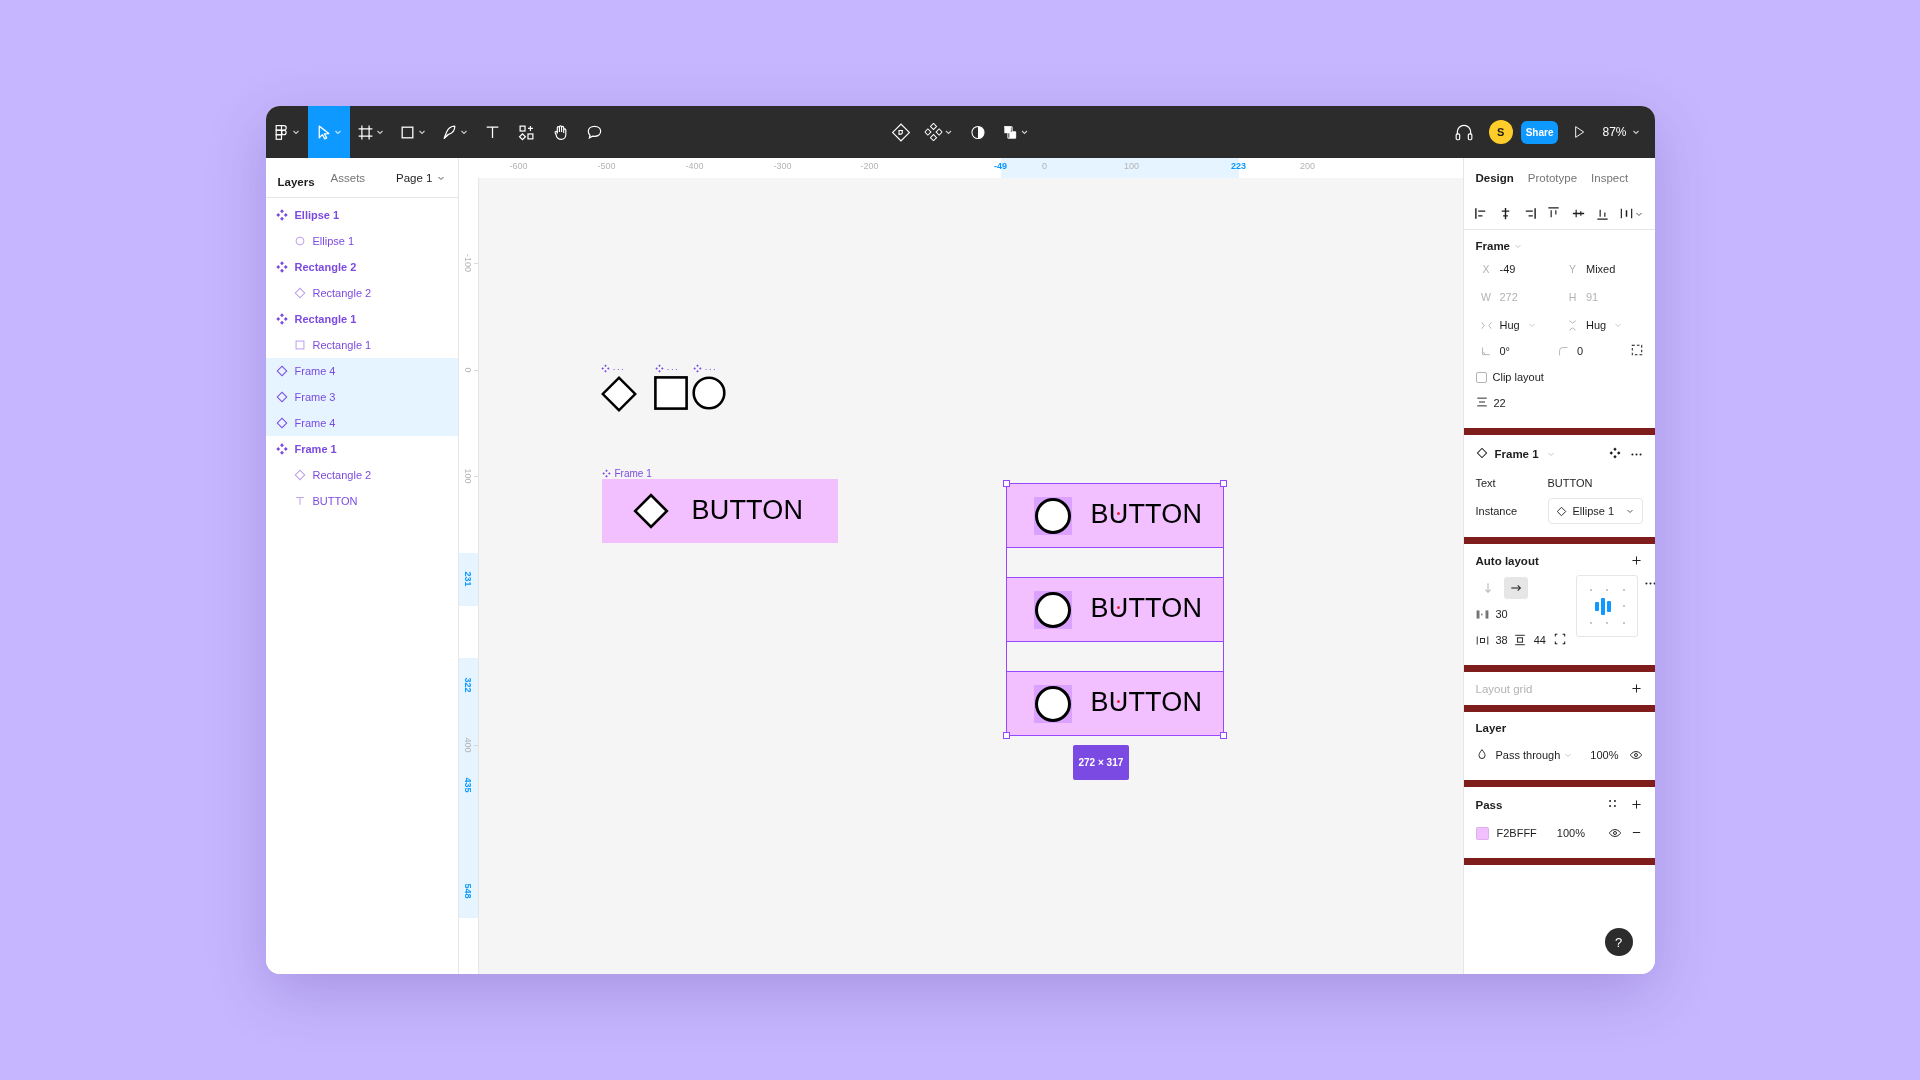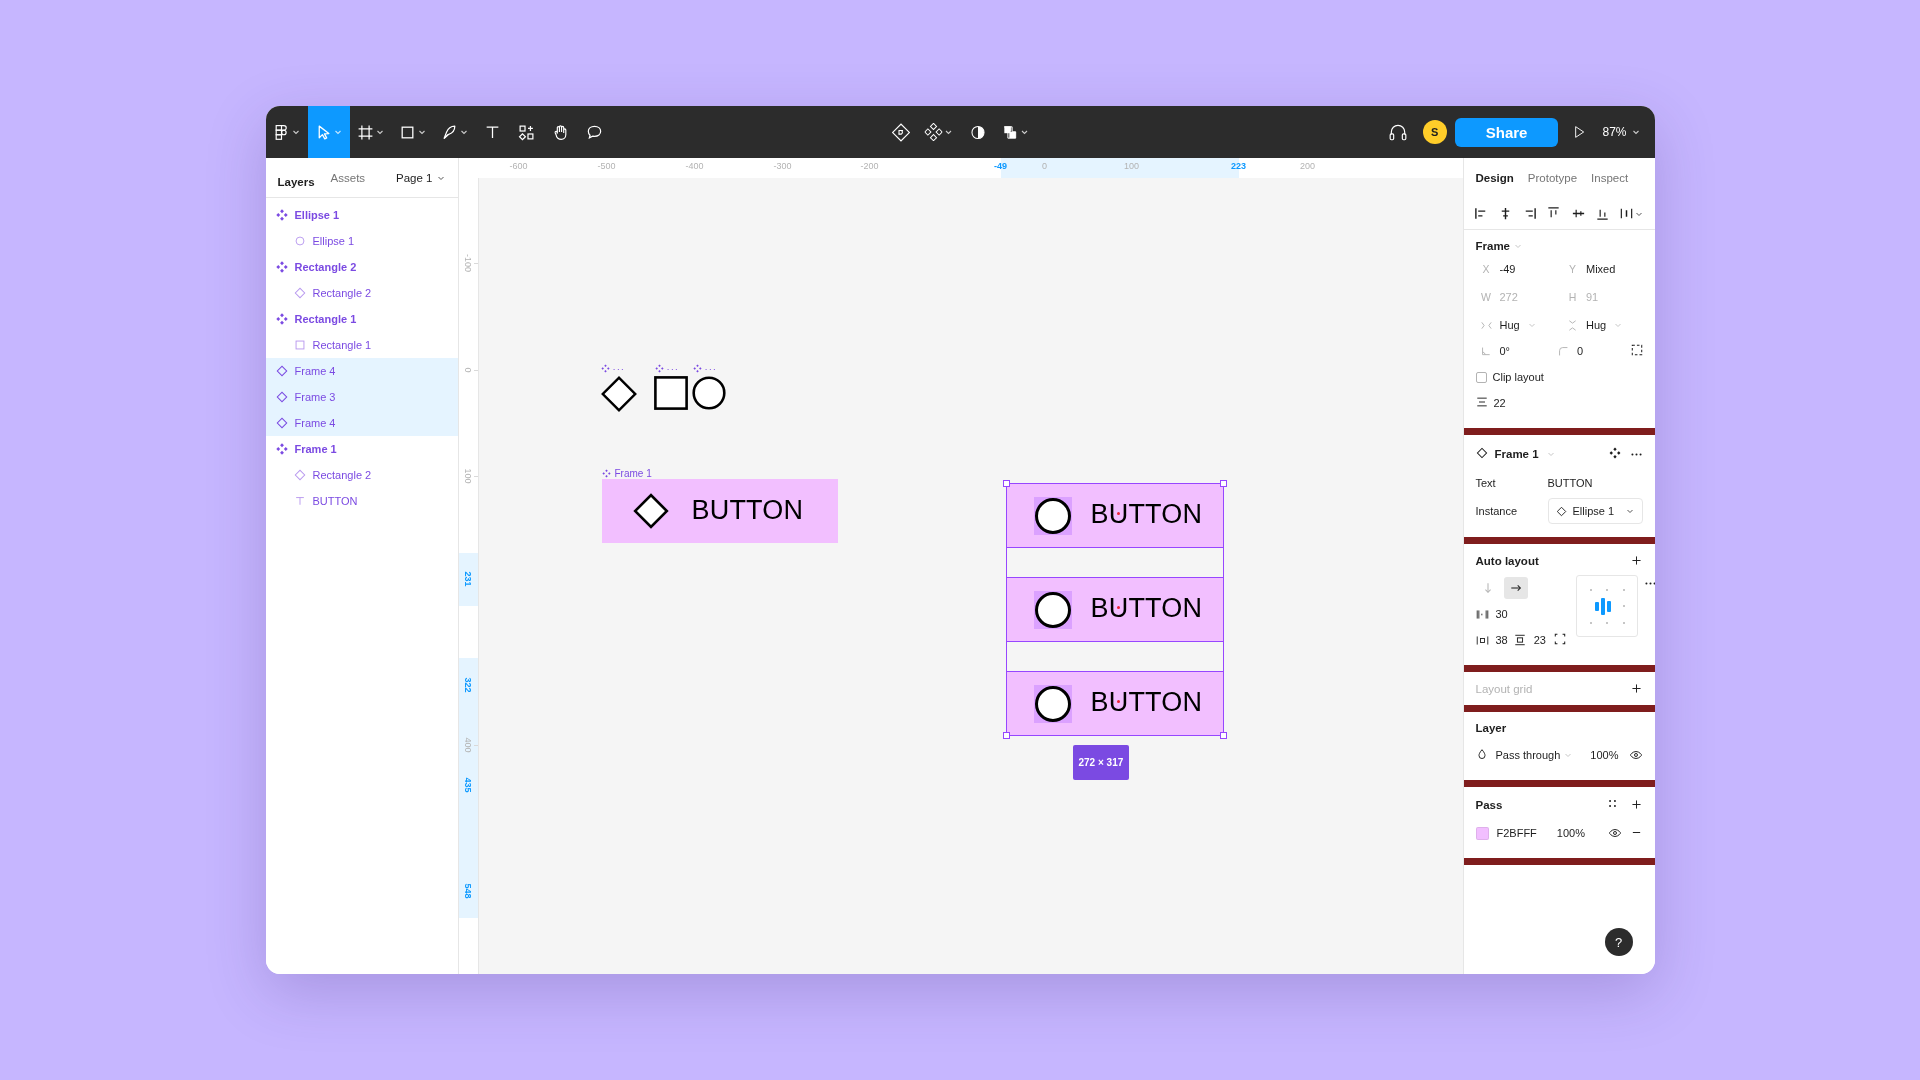--- a/index.html
+++ b/index.html
@@ -48,23 +48,23 @@
   .headphones { width: 20px; height: 20px; }
   #avatar {
     width: 24px; height: 24px; border-radius: 50%;
     background: #ffcd29; color: #1e1e1e;
     font-size: 11px; font-weight: 700;
     display: flex; align-items: center; justify-content: center;
     margin: 0 8px; cursor: pointer;
   }
   #share-btn {
     background: #0d99ff; color: #fff;
-    font-size: 15px; font-weight: 600;
+    font-size: 10px; font-weight: 600;
     border: none; border-radius: 6px;
-    padding: 6px 31px; cursor: pointer;
+    padding: 6px 5px; cursor: pointer;
     font-family: inherit;
     margin-right: 4px;
   }
   #zoom-ctl {
     display:flex; align-items:center; gap:4px;
     font-size: 12px; padding: 0 14px 0 6px; cursor: pointer; color:#fff;
   }
 
   
   #body-row { flex: 1; display: flex; min-height: 0; }
@@ -914,21 +914,21 @@
                 <span class="pval">38</span>
               </div>
               <div class="prop" style="padding-left:0; flex:1;">
                 <span class="plabel">
                   <svg width="12" height="12" viewBox="0 0 14 14" stroke="#1e1e1e" stroke-width="1.1" fill="none">
                     <path d="M1.5 1.5 H12.5"></path>
                       <rect x="4" y="4.5" width="6" height="5"></rect>
                       <path d="M1.5 12.5 H12.5"></path>
                   </svg>
                 </span>
-                <span class="pval">23</span>
+                <span class="pval">44</span>
               </div>
               <span style="cursor:pointer; margin-left:2px;">
                 <svg width="12" height="12" viewBox="0 0 14 14" stroke="#1e1e1e" stroke-width="1.2" fill="none">
                   <path d="M1.5 4 V1.5 H4"></path>
                     <path d="M10 1.5 H12.5 V4"></path>
                     <path d="M12.5 10 V12.5 H10"></path>
                     <path d="M4 12.5 H1.5 V10"></path>
                 </svg>
               </span>
             </div>

